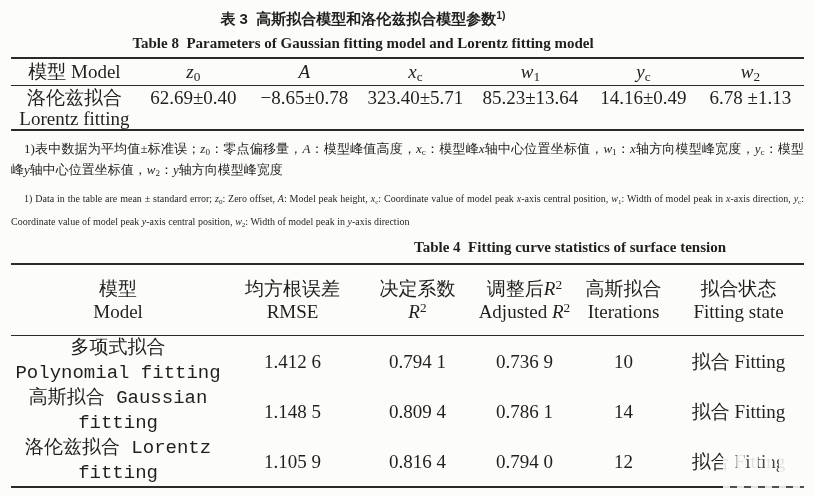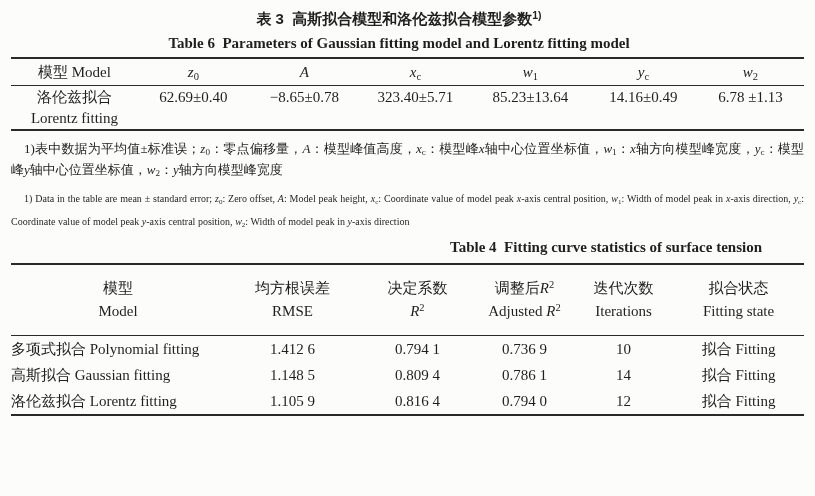--- a/index.html
+++ b/index.html
@@ -5,29 +5,29 @@
   html,body{margin:0;padding:0;}
   body{
     width:815px;height:496px;
     background:#fcfcfa;
     color:#1f1f1f;
     font-family:"Liberation Serif","DejaVu Serif",serif;
     -webkit-font-smoothing:antialiased;
   }
   .page{position:relative;width:815px;height:496px;overflow:hidden;}
 
-  .caption{width:726px;text-align:center;font-weight:bold;font-size:15px;line-height:20px;white-space:pre-wrap;padding-left:36px;}
+  .caption{width:726px;text-align:center;font-weight:bold;font-size:15px;line-height:20px;white-space:pre-wrap;}
   .caption-zh{font-family:"Liberation Sans","DejaVu Sans",sans-serif;}
   .caption-en{font-family:"Liberation Serif","DejaVu Serif",serif;}
   #t3-caption-zh{margin-top:9px;}
   #t3-caption-en{margin-top:4px;}
   #t4-caption-zh{margin-top:19px;}
   #t4-caption-en{margin-top:4px;text-align:right;}
 
-  table{border-collapse:collapse;table-layout:fixed;margin:0 11px;width:793px;font-size:15px;}
+  table{border-collapse:collapse;table-layout:fixed;margin:0 11px;width:793px;font-size:19px;}
   th,td{font-weight:normal;text-align:center;padding:0;}
 
   
   #table3{margin-top:4px;}
   #table3 thead tr{border-top:2px solid #2a2a2a;border-bottom:1px solid #2a2a2a;}
   #table3 thead th{height:26px;vertical-align:middle;}
   #table3 tbody tr{height:43px;}
   #table3 tbody td{vertical-align:top;line-height:21px;padding-top:1px;}
   #table3{border-bottom:2px solid #2a2a2a;}
   #table3 .c0{width:16%;}
@@ -43,21 +43,21 @@
   
   #table4{margin-top:6px;}
   #table4 thead tr{border-top:2px solid #2a2a2a;border-bottom:1px solid #2a2a2a;}
   #table4 thead th{padding:12px 0;vertical-align:middle;}
   #table4 thead th div{line-height:23px;}
   #table4 tbody td{height:26px;vertical-align:middle;line-height:25px;}
   #table4{border-bottom:2px solid #2a2a2a;}
   #table4 .c0{width:27%;}
   #table4 .c1{width:17%;} #table4 .c2{width:14.5%;} #table4 .c3{width:12.5%;}
   #table4 .c4{width:12.5%;} #table4 .c5{width:16.5%;}
-  #table4 td.model-col{text-align:left;}
+  #table4 td.model-col{text-align:center;font-family:Liberation Mono, monospace;}
 
   
   .rt-i{font-style:italic;}
   .rt-sub{font-size:0.7em;vertical-align:-0.25em;line-height:0;}
   .rt-sup{font-size:0.7em;vertical-align:0.45em;line-height:0;}
 
   
   .watermark{
     position:absolute;right:0;bottom:0;width:92px;height:44px;
     background:repeating-linear-gradient(90deg,
@@ -65,21 +65,21 @@
       rgba(252,252,250,0.18) 7px 14px);
     pointer-events:none;
   }
 </style>
 </head>
 <body>
 
 <div class="page">
 
   <div id="t3-caption-zh" class="caption caption-zh"><span>表 3  高斯拟合模型和洛伦兹拟合模型参数</span><span class="rt-sup">1)</span></div>
-  <div id="t3-caption-en" class="caption caption-en">Table 6  Parameters of Gaussian fitting model and Lorentz fitting model</div>
+  <div id="t3-caption-en" class="caption caption-en">Table 8  Parameters of Gaussian fitting model and Lorentz fitting model</div>
 
   <table id="table3">
     <thead>
       <tr>
         <th class="c0"><span>模型 Model</span></th>
         <th class="c1"><span class="rt-i">z</span><span class="rt-sub">0</span></th>
         <th class="c2"><span class="rt-i">A</span></th>
         <th class="c3"><span class="rt-i">x</span><span class="rt-sub">c</span></th>
         <th class="c4"><span class="rt-i">w</span><span class="rt-sub">1</span></th>
         <th class="c5"><span class="rt-i">y</span><span class="rt-sub">c</span></th>
@@ -120,21 +120,21 @@
         </th>
         <th class="c2">
           <div><span>决定系数</span></div>
           <div><span class="rt-i">R</span><span class="rt-sup">2</span></div>
         </th>
         <th class="c3">
           <div><span>调整后</span><span class="rt-i">R</span><span class="rt-sup">2</span></div>
           <div><span>Adjusted </span><span class="rt-i">R</span><span class="rt-sup">2</span></div>
         </th>
         <th class="c4">
-          <div><span>迭代次数</span></div>
+          <div><span>高斯拟合</span></div>
           <div><span>Iterations</span></div>
         </th>
         <th class="c5">
           <div><span>拟合状态</span></div>
           <div><span>Fitting state</span></div>
         </th>
       </tr>
     </thead>
     <tbody>
       <tr>

